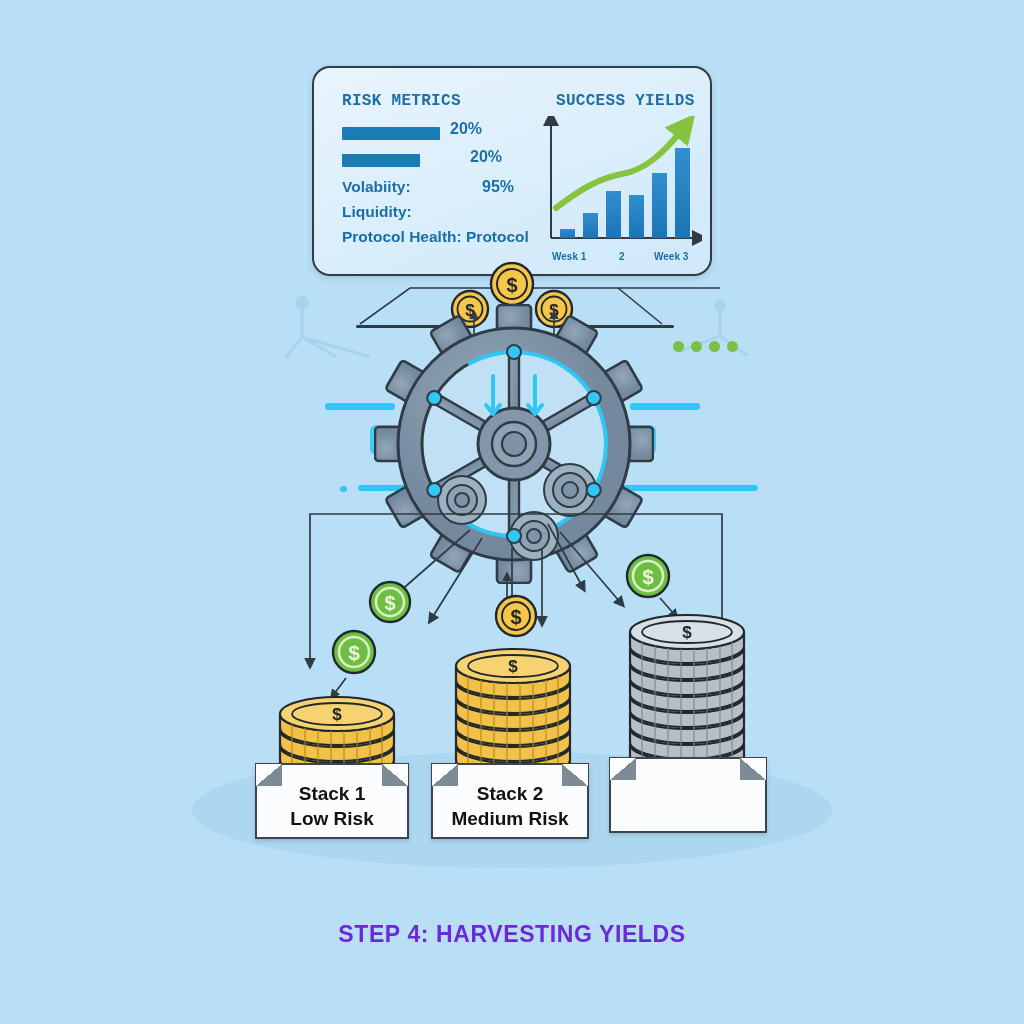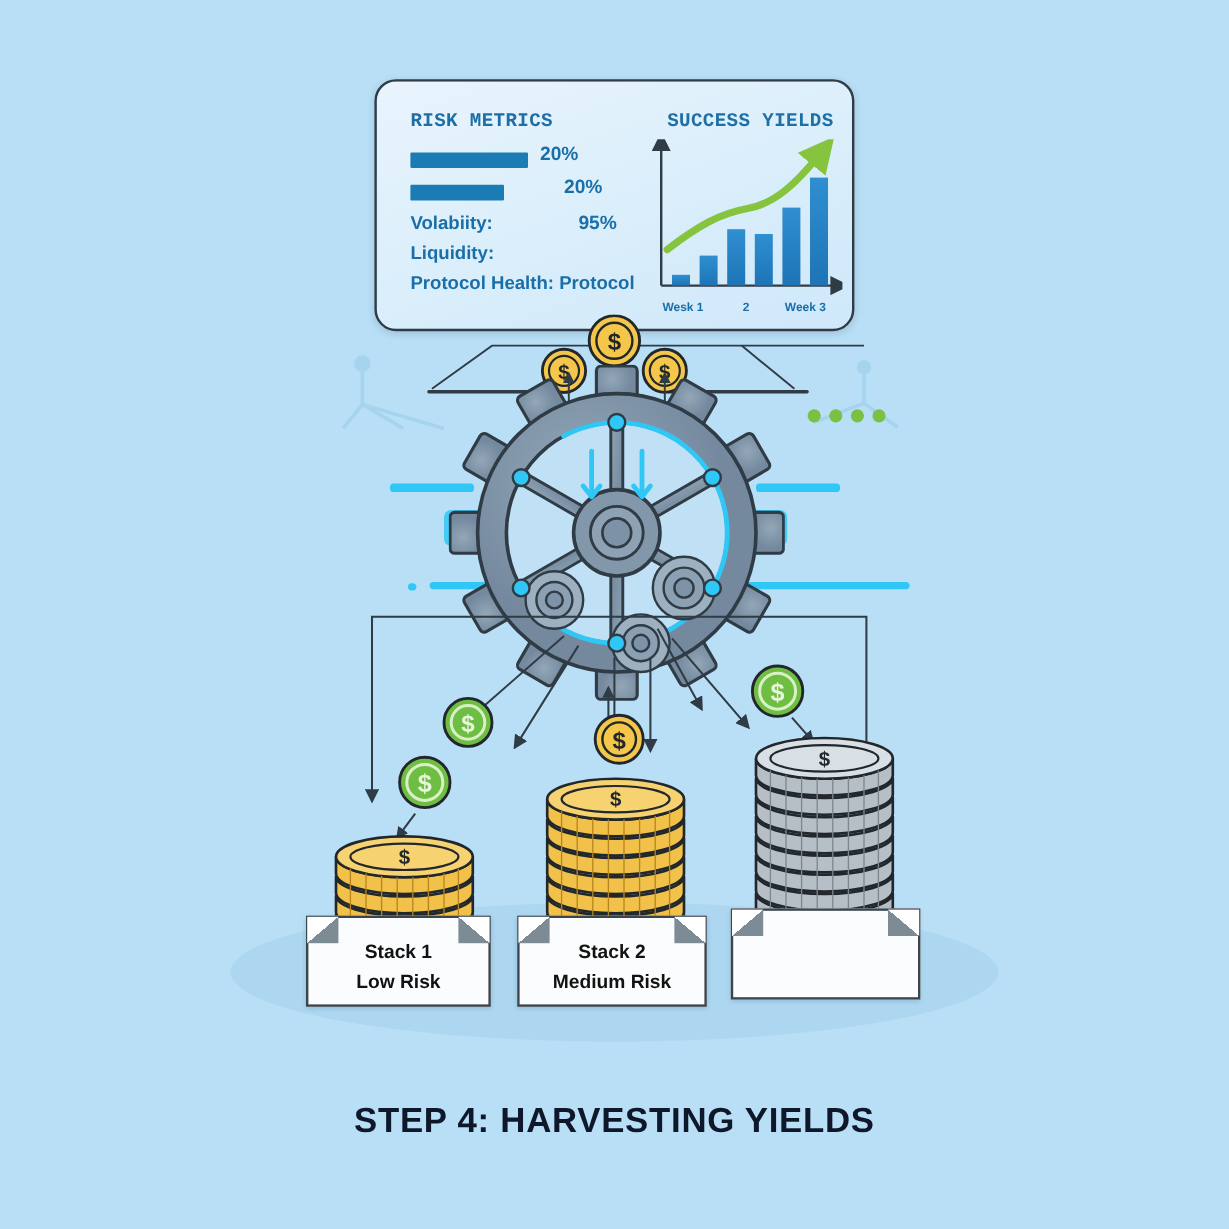--- a/index.html
+++ b/index.html
@@ -32,31 +32,31 @@
   .metric-lbl{position:absolute;color:#1a6fa8;font-weight:bold;font-size:15.5px;white-space:nowrap;}
 
   
   #chart{position:absolute;left:228px;top:48px;width:160px;height:150px;}
   .cbar{position:absolute;bottom:28px;width:15px;background:linear-gradient(180deg,#2f8fd0 0%,#1d74b6 100%);}
   .ctick{position:absolute;bottom:4px;color:#1a6fa8;font-weight:bold;font-size:10px;white-space:nowrap;}
 
   
   #title{
     left:0;top:912px;width:1024px;text-align:center;
-    color:#0f172a;font-weight:bold;font-size:29px;letter-spacing:.6px;line-height:44px;
+    color:#6d28d9;font-weight:bold;font-size:23px;letter-spacing:.6px;line-height:44px;
   }
 
   
   .card{
     position:absolute;background:#fbfcfd;border:2px solid #3a454e;
     box-shadow:0 2px 4px rgba(30,60,85,.2);
   }
   .card-txt{
     position:absolute;left:0;right:0;text-align:center;color:#121212;
-    font-weight:bold;font-size:16px;line-height:25px;
+    font-weight:bold;font-size:19px;line-height:25px;
   }
   .fold{position:absolute;width:26px;height:22px;}
   .fold.l{left:-1px;top:-1px;background:linear-gradient(to bottom right,#ffffff 50%,#7d8b95 50%);}
   .fold.r{right:-1px;top:-1px;background:linear-gradient(to bottom left,#ffffff 50%,#7d8b95 50%);}
 
   .greendot{position:absolute;width:11px;height:11px;border-radius:50%;background:#7ac143;}
   .cyanbar{position:absolute;background:#2fc7f5;border-radius:3px;}
   .darkbar{position:absolute;background:#2f3b45;height:3px;border-radius:2px;}
 </style>
 </head>

